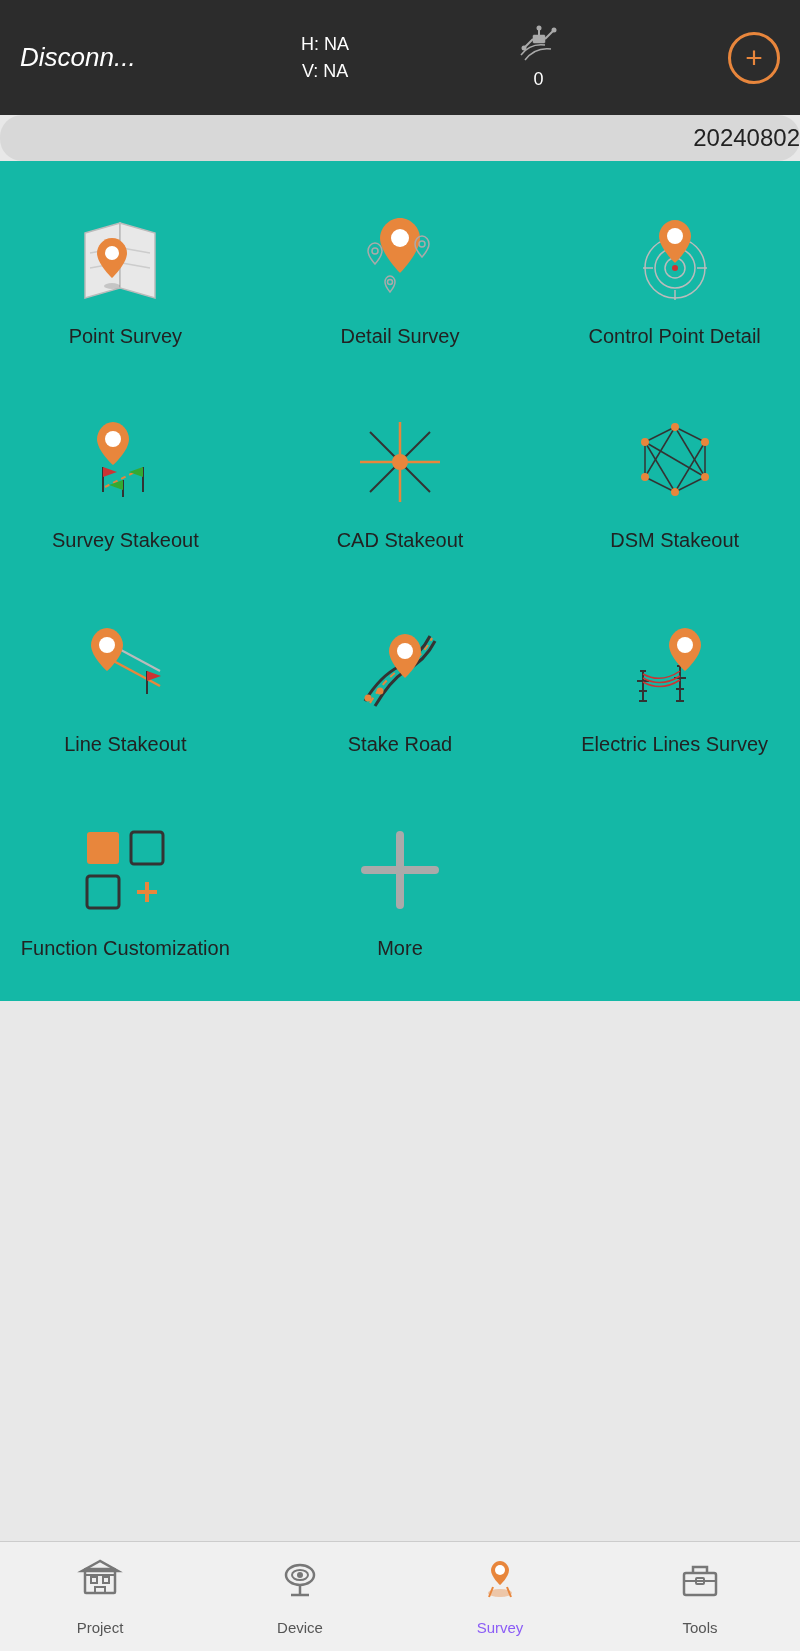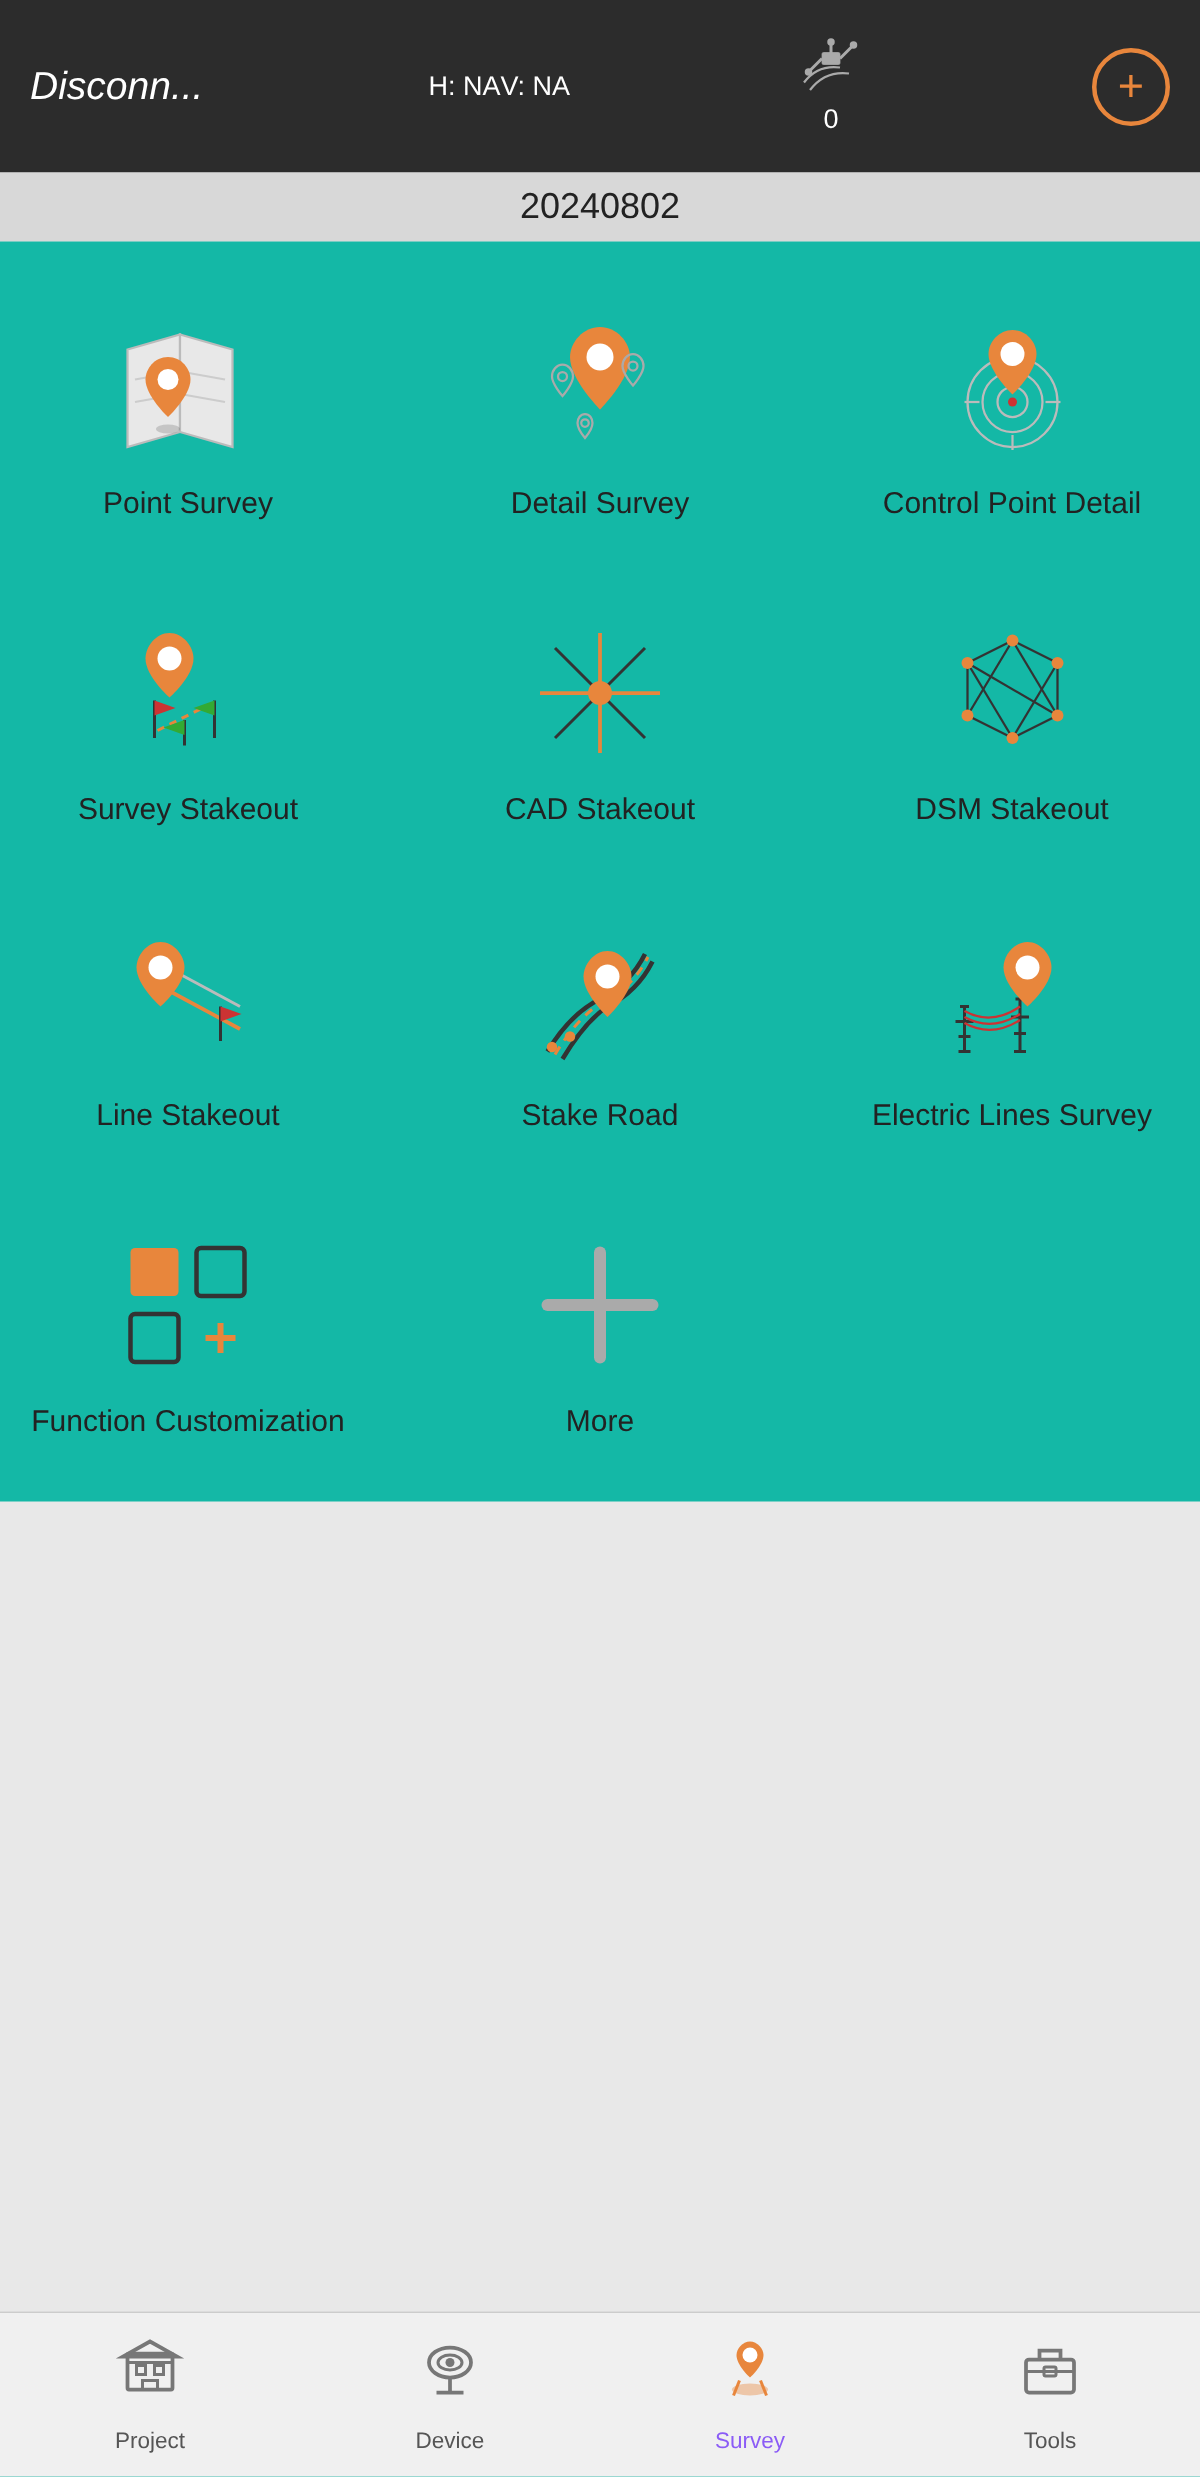--- a/index.html
+++ b/index.html
@@ -27,21 +27,21 @@
       align-items: flex-start;
     }
     .header-status {
       color: white;
       font-size: 26px;
       font-weight: 500;
       font-style: italic;
     }
     .header-right-info {
       display: flex;
-      flex-direction: row;
+      flex-direction: column;
       align-items: center;
     }
     .header-hv {
       color: white;
       font-size: 18px;
       line-height: 1.5;
     }
     .header-satellite-area {
       display: flex;
       flex-direction: column;
@@ -74,21 +74,22 @@
       line-height: 1;
       font-weight: 300;
     }
 
     
     .date-bar {
       background: #d8d8d8;
       height: 46px;
       display: flex;
       align-items: center;
-      justify-content: center;
+      justify-content: flex-end;
+      border-radius: 22px;
     }
     .date-text {
       font-size: 24px;
       font-weight: 500;
       color: #222;
     }
 
     
     .grid {
       background: #14b8a6;

